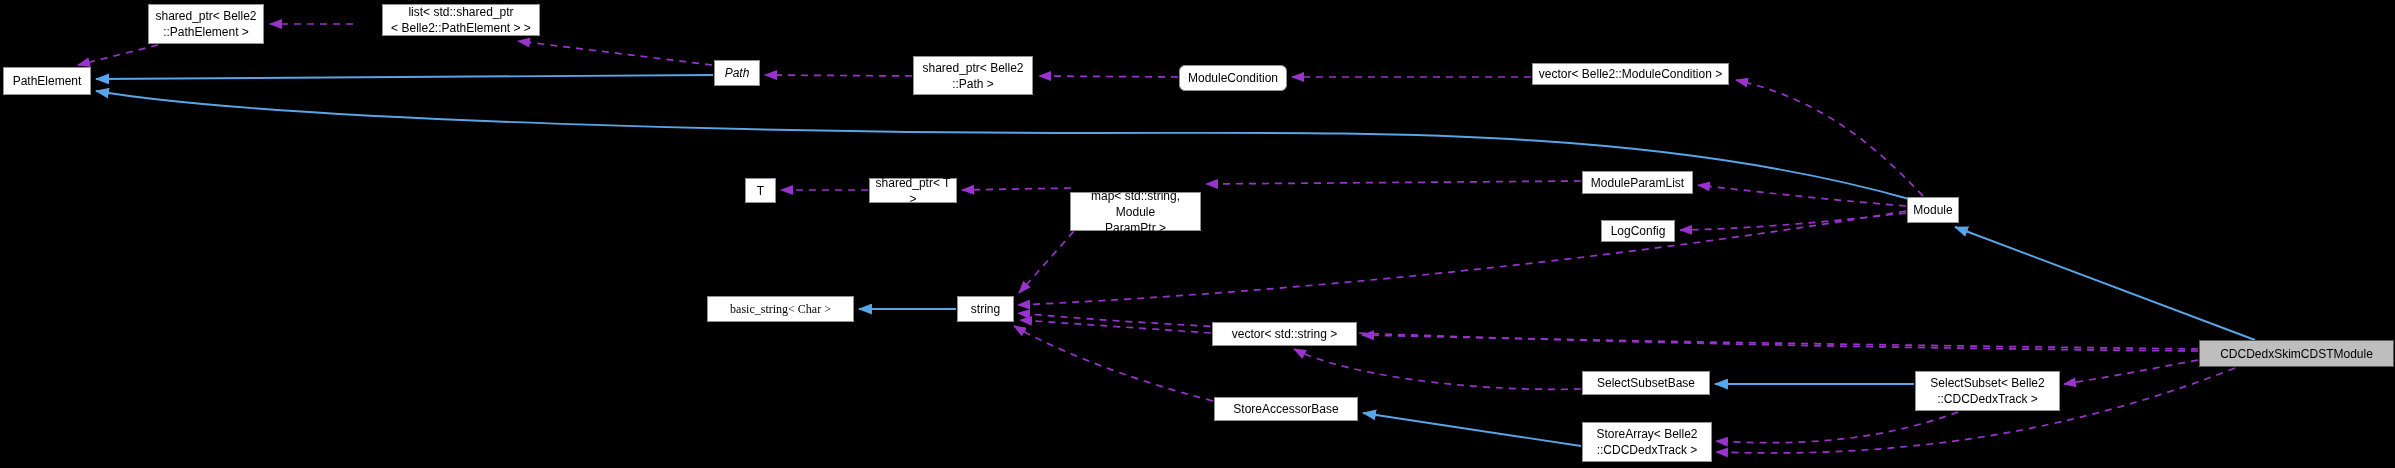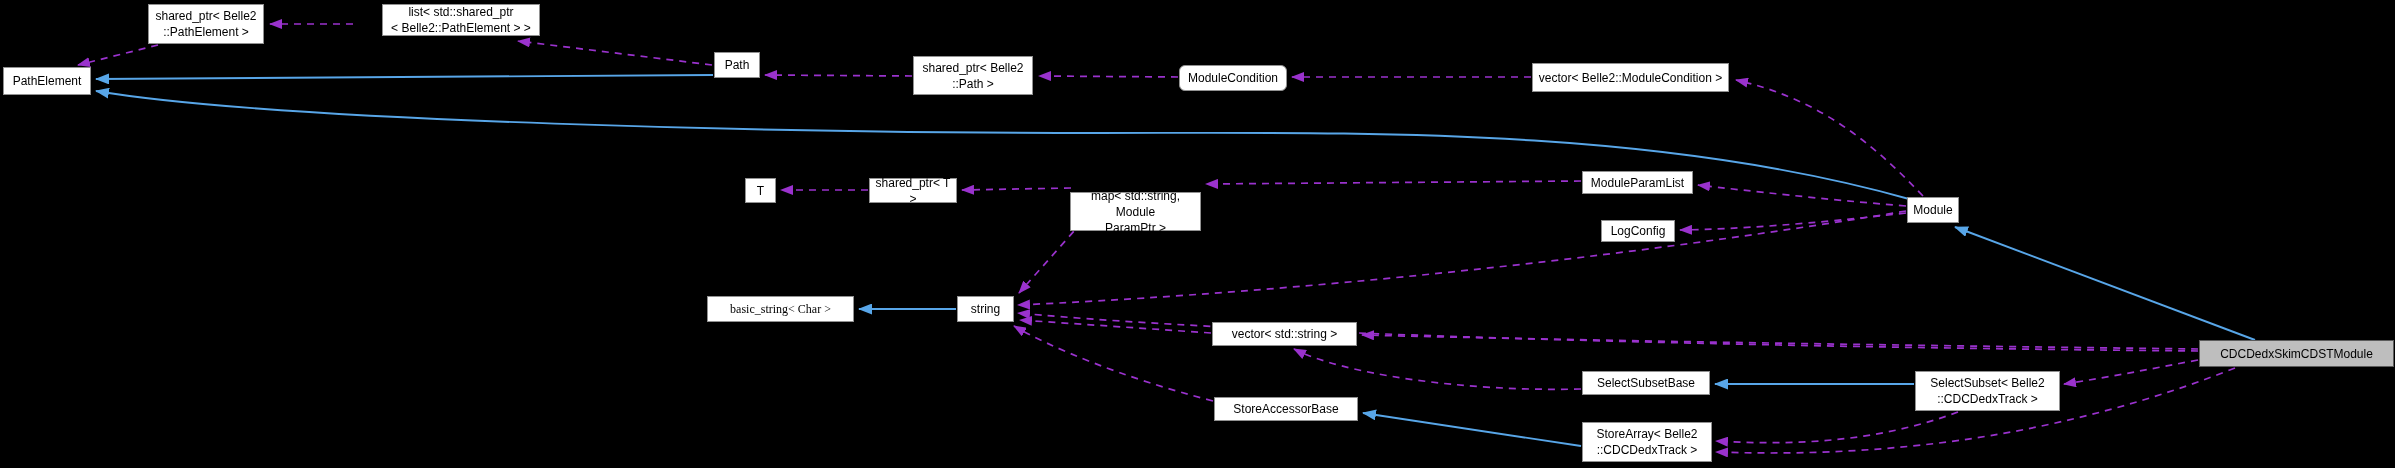--- a/index.html
+++ b/index.html
@@ -80,28 +80,28 @@
   </svg>
 
   <div class="n" style="left:148px;top:4px;width:116px;height:40px;">shared_ptr&lt; Belle2
 ::PathElement &gt;</div>
 
   <div class="n" style="left:354px;top:4px;width:158px;height:32px;margin-left:28px;">list&lt; std::shared_ptr
 &lt; Belle2::PathElement &gt; &gt;</div>
 
   <div class="n" style="left:3px;top:67px;width:88px;height:28px;">PathElement</div>
 
-  <div class="n" style="left:714px;top:52px;width:46px;height:26px;">Path</div>
+  <div class="n" style="left:714px;top:60px;width:46px;height:26px;font-style:italic;">Path</div>
 
   <div class="n" style="left:913px;top:56px;width:120px;height:39px;">shared_ptr&lt; Belle2
 ::Path &gt;</div>
 
   <div class="n" style="left:1179px;top:65px;width:108px;height:26px;border-radius:6px;">ModuleCondition</div>
 
-  <div class="n" style="left:1532px;top:63px;width:197px;height:29px;">vector&lt; Belle2::ModuleCondition &gt;</div>
+  <div class="n" style="left:1532px;top:63px;width:197px;height:22px;">vector&lt; Belle2::ModuleCondition &gt;</div>
 
   <div class="n" style="left:745px;top:178px;width:31px;height:25px;">T</div>
 
   <div class="n" style="left:869px;top:178px;width:88px;height:25px;">shared_ptr&lt; T &gt;</div>
 
   <div class="n" style="left:1070px;top:172px;width:131px;height:39px;margin-top:20px;">map&lt; std::string, Module
 ParamPtr &gt;</div>
 
   <div class="n" style="left:1582px;top:171px;width:111px;height:23px;">ModuleParamList</div>
 

